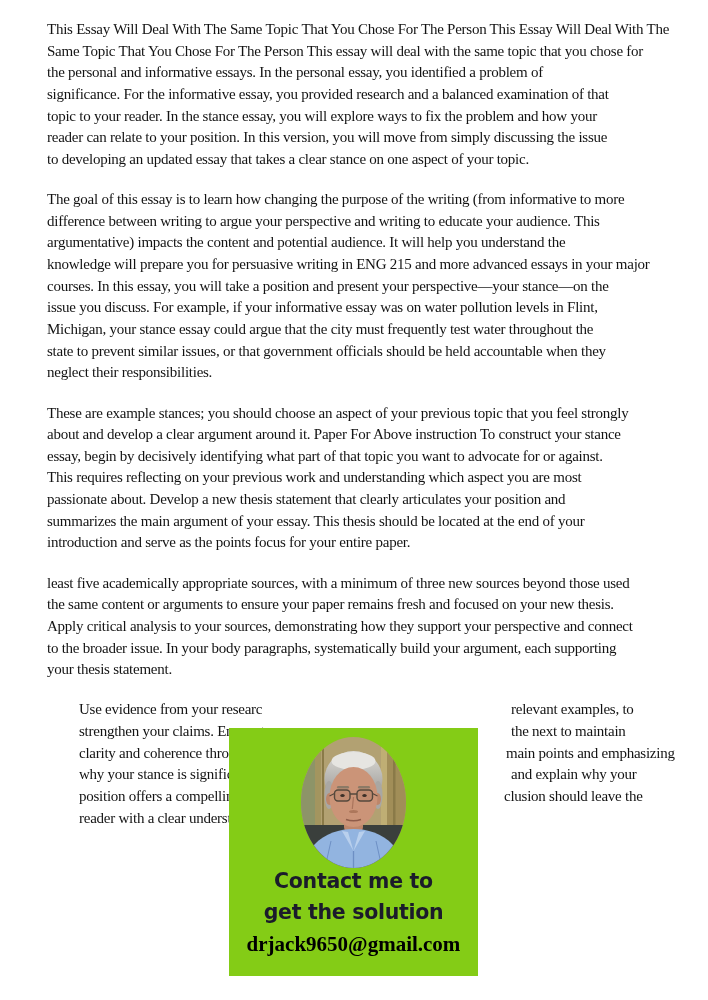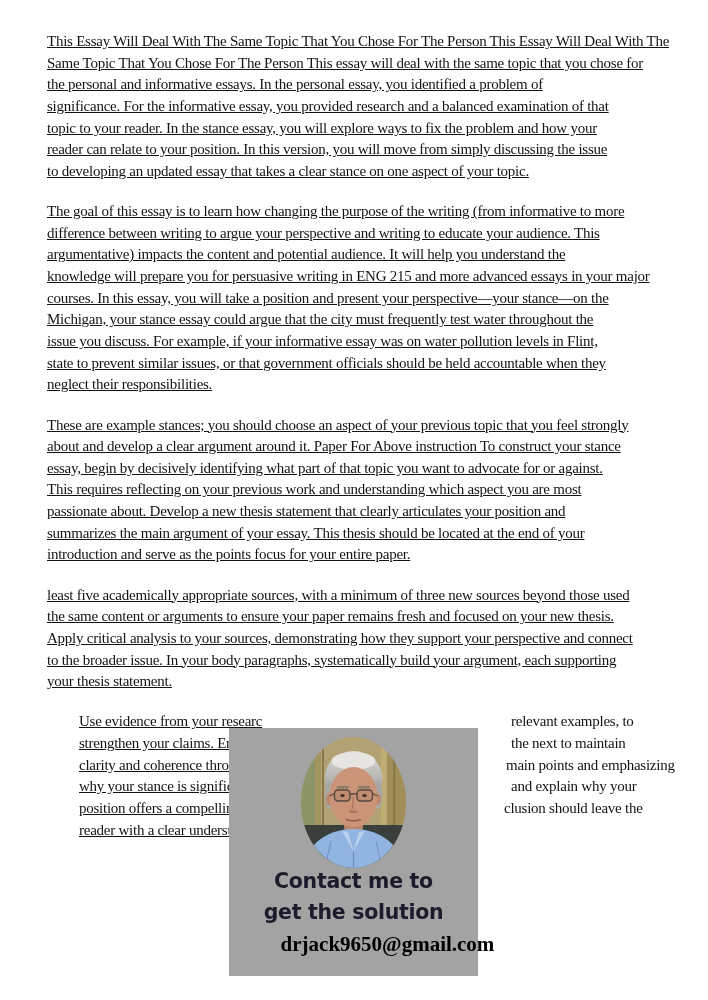--- a/index.html
+++ b/index.html
@@ -5,27 +5,26 @@
   html,body{margin:0;padding:0;}
   body{
     width:708px;height:1000px;
     background:#ffffff;
     overflow:hidden;
     position:relative;
     font-family:"Liberation Serif", serif;
   }
   .doc{
     position:absolute;
-    left:47px;top:31px;
+    left:47px;top:19px;
     width:625px;
     color:#131313;
     font-size:15px;
     line-height:21.65px;
     letter-spacing:-0.25px;
-    text-decoration:underline;
   }
   .para{margin:0 0 18.5px 0;}
   .line{white-space:nowrap;}
   
   .p5 .line{position:relative;white-space:nowrap;height:21.65px;margin-left:32px;}
   .p5 .frag-right{position:absolute;left:432px;top:0;white-space:nowrap;}
   .p5 .line:nth-child(3) .frag-right{left:427px;}
   .p5 .line:nth-child(5) .frag-right{left:425px;}
   
   .promo{
@@ -74,22 +73,22 @@
         <div class="line">topic to your reader. In the stance essay, you will explore ways to fix the problem and how your</div>
         <div class="line">reader can relate to your position. In this version, you will move from simply discussing the issue</div>
         <div class="line">to developing an updated essay that takes a clear stance on one aspect of your topic.</div>
       </div>
       <div class="para">
         <div class="line">The goal of this essay is to learn how changing the purpose of the writing (from informative to more</div>
         <div class="line">difference between writing to argue your perspective and writing to educate your audience. This</div>
         <div class="line">argumentative) impacts the content and potential audience. It will help you understand the</div>
         <div class="line">knowledge will prepare you for persuasive writing in ENG 215 and more advanced essays in your major</div>
         <div class="line">courses. In this essay, you will take a position and present your perspective—your stance—on the</div>
+        <div class="line">issue you discuss. For example, if your informative essay was on water pollution levels in Flint,</div>
         <div class="line">Michigan, your stance essay could argue that the city must frequently test water throughout the</div>
-        <div class="line">issue you discuss. For example, if your informative essay was on water pollution levels in Flint,</div>
         <div class="line">state to prevent similar issues, or that government officials should be held accountable when they</div>
         <div class="line">neglect their responsibilities.</div>
       </div>
       <div class="para">
         <div class="line">These are example stances; you should choose an aspect of your previous topic that you feel strongly</div>
         <div class="line">about and develop a clear argument around it. Paper For Above instruction To construct your stance</div>
         <div class="line">essay, begin by decisively identifying what part of that topic you want to advocate for or against.</div>
         <div class="line">This requires reflecting on your previous work and understanding which aspect you are most</div>
         <div class="line">passionate about. Develop a new thesis statement that clearly articulates your position and</div>
         <div class="line">summarizes the main argument of your essay. This thesis should be located at the end of your</div>
@@ -106,21 +105,21 @@
   <div id="p5" class="p5">
       <div class="line"><span class="frag-left">Use evidence from your researc</span><span class="frag-right">relevant examples, to</span></div>
       <div class="line"><span class="frag-left">strengthen your claims. Ensure t</span><span class="frag-right">the next to maintain</span></div>
       <div class="line"><span class="frag-left">clarity and coherence throughou</span><span class="frag-right">main points and emphasizing</span></div>
       <div class="line"><span class="frag-left">why your stance is significant. A</span><span class="frag-right">and explain why your</span></div>
       <div class="line"><span class="frag-left">position offers a compelling sol</span><span class="frag-right">clusion should leave the</span></div>
       <div class="line"><span class="frag-left">reader with a clear understandin</span></div>
     </div>
 </div>
 
-<div class="promo" id="promo" style="background: #a3a3a3;">
+<div class="promo" id="promo" style="background: #84cc16;">
   <svg class="photo" viewBox="0 0 105 131" preserveAspectRatio="none" aria-hidden="true">
     <defs>
       <clipPath id="ovalClip">
           <ellipse cx="52.5" cy="65.5" rx="52.5" ry="65.5"></ellipse>
         </clipPath>
       <linearGradient id="hairG" x1="0" y1="0" x2="0" y2="1">
         <stop offset="0" stop-color="#dddcd8"></stop>
         <stop offset="1" stop-color="#8e8c88"></stop>
       </linearGradient>
     </defs>
@@ -156,14 +155,14 @@
       <ellipse cx="63.5" cy="58.5" rx="2.2" ry="1.6" fill="#3c3028"></ellipse>
       <path d="M52.5,60 L51.3,72" stroke="#a9745c" stroke-width="1.2" fill="none"></path>
       <ellipse cx="52.5" cy="74.5" rx="4.5" ry="1.6" fill="#ad775b"></ellipse>
       <path d="M45,82.5 Q52.5,85 60,82.5" stroke="#8f5c49" stroke-width="1.6" fill="none"></path>
     </g>
   </svg>
   <div class="headline" style="color: rgb(27, 27, 43);">
     <div>Contact me to</div>
     <div>get the solution</div>
   </div>
-  <div class="email" style="color: rgb(0, 0, 0); padding-left: 34px;">drjack9650@gmail.com</div>
+  <div class="email" style="color: rgb(0, 0, 0);">drjack9650@gmail.com</div>
 </div>
 
 </body></html>

